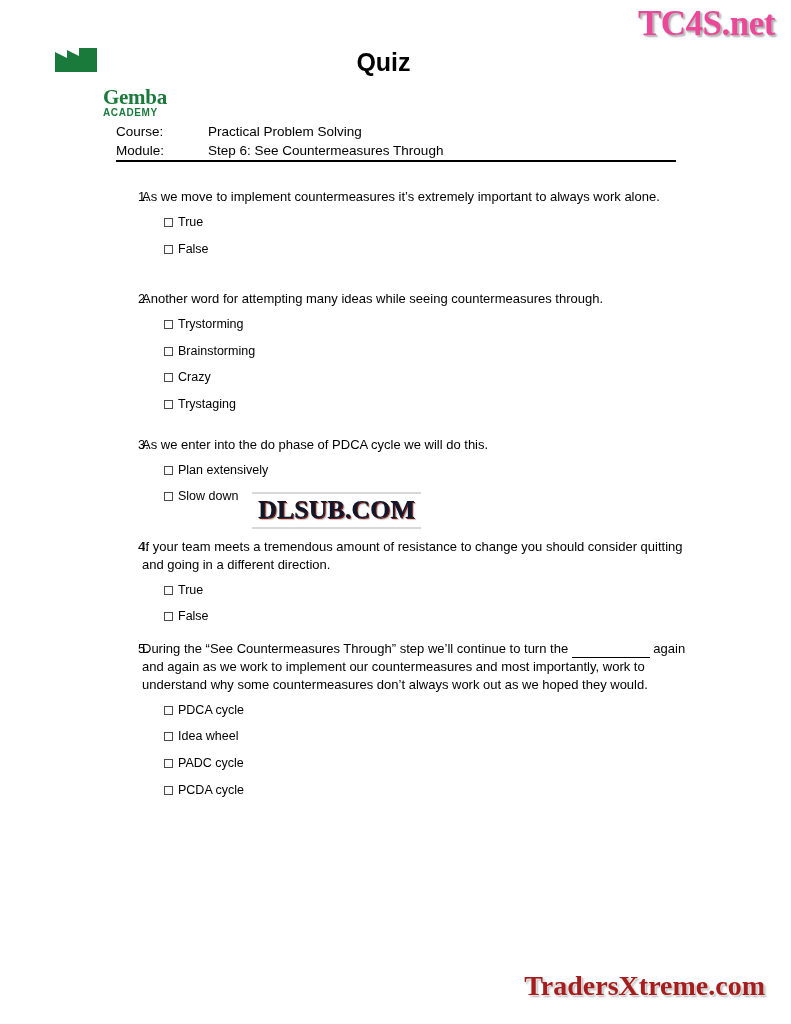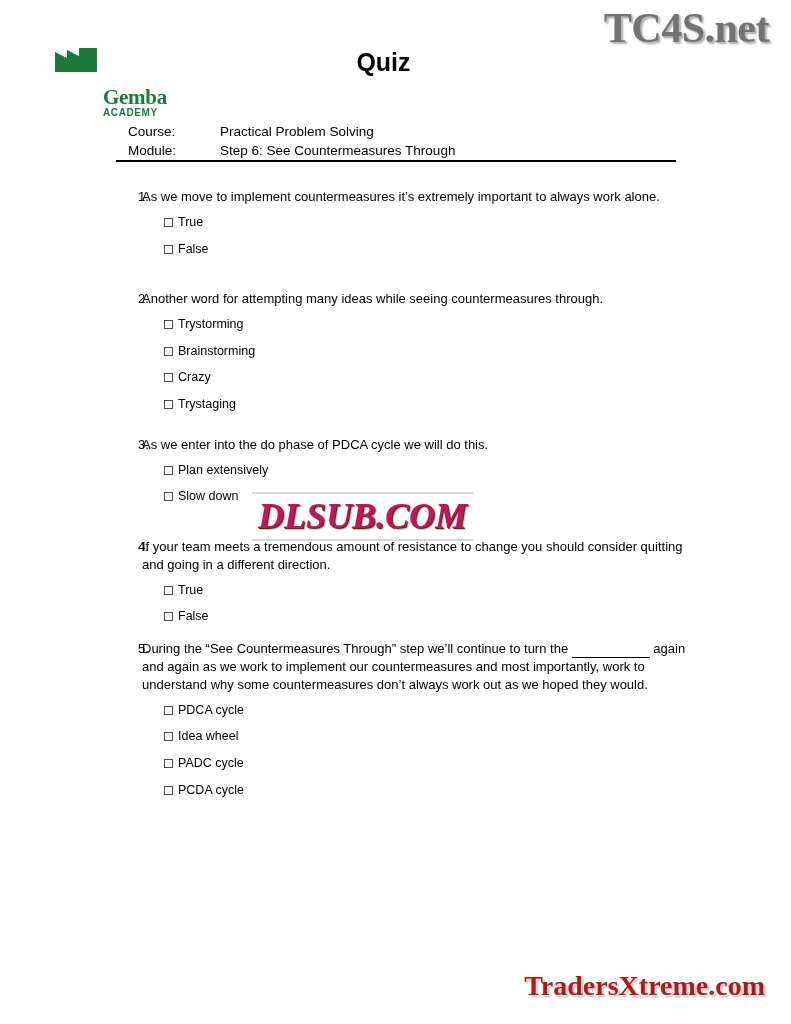--- a/index.html
+++ b/index.html
@@ -19,49 +19,48 @@
     position: relative;
     width: 791px;
     height: 1024px;
     box-sizing: border-box;
   }
 
   
   .wm-topright {
     position: absolute;
     top: 4px;
-    right: 22px;
+    right: 16px;
     font-family: "Liberation Serif", serif;
     font-weight: bold;
-    font-size: 42px;
-    color: #737373;
+    font-size: 35px;
+    color: #ec4899;
     letter-spacing: -0.5px;
     text-shadow:
       1px 1px 0 #b9b9b9,
       2px 2px 2px rgba(0,0,0,0.35);
     z-index: 30;
   }
   .wm-center {
     position: absolute;
     top: 492px;
     left: 252px;
     font-family: "Liberation Serif", serif;
     font-weight: bold;
-    font-size: 36px;
-    color: #be185d;
+    font-size: 26px;
+    color: #0f172a;
     letter-spacing: 0px;
     z-index: 30;
     background: rgba(255,255,255,0.55);
     padding: 1px 6px 2px 6px;
     border-top: 2px solid #d8d8d8;
     border-bottom: 2px solid #d8d8d8;
     text-shadow:
       1px 1px 0 #7a1b11,
       2px 2px 1px rgba(0,0,0,0.25);
-    font-style: italic;
   }
   .wm-bottom {
     position: absolute;
     bottom: 22px;
     right: 26px;
     font-family: Liberation Serif, serif;
     font-weight: bold;
     font-size: 28px;
     color: #a51d1d;
     text-shadow:
@@ -133,21 +132,20 @@
     width: 560px;
     font-size: 13.5px;
   }
   .meta-row {
     display: flex;
     line-height: 1.42;
   }
   .meta-label {
     width: 92px;
     flex: 0 0 92px;
-    margin-left: 12px;
   }
   .meta-value {
     flex: 1;
   }
   .meta-rule {
     position: absolute;
     left: 116px;
     top: 160px;
     width: 560px;
     height: 2px;

